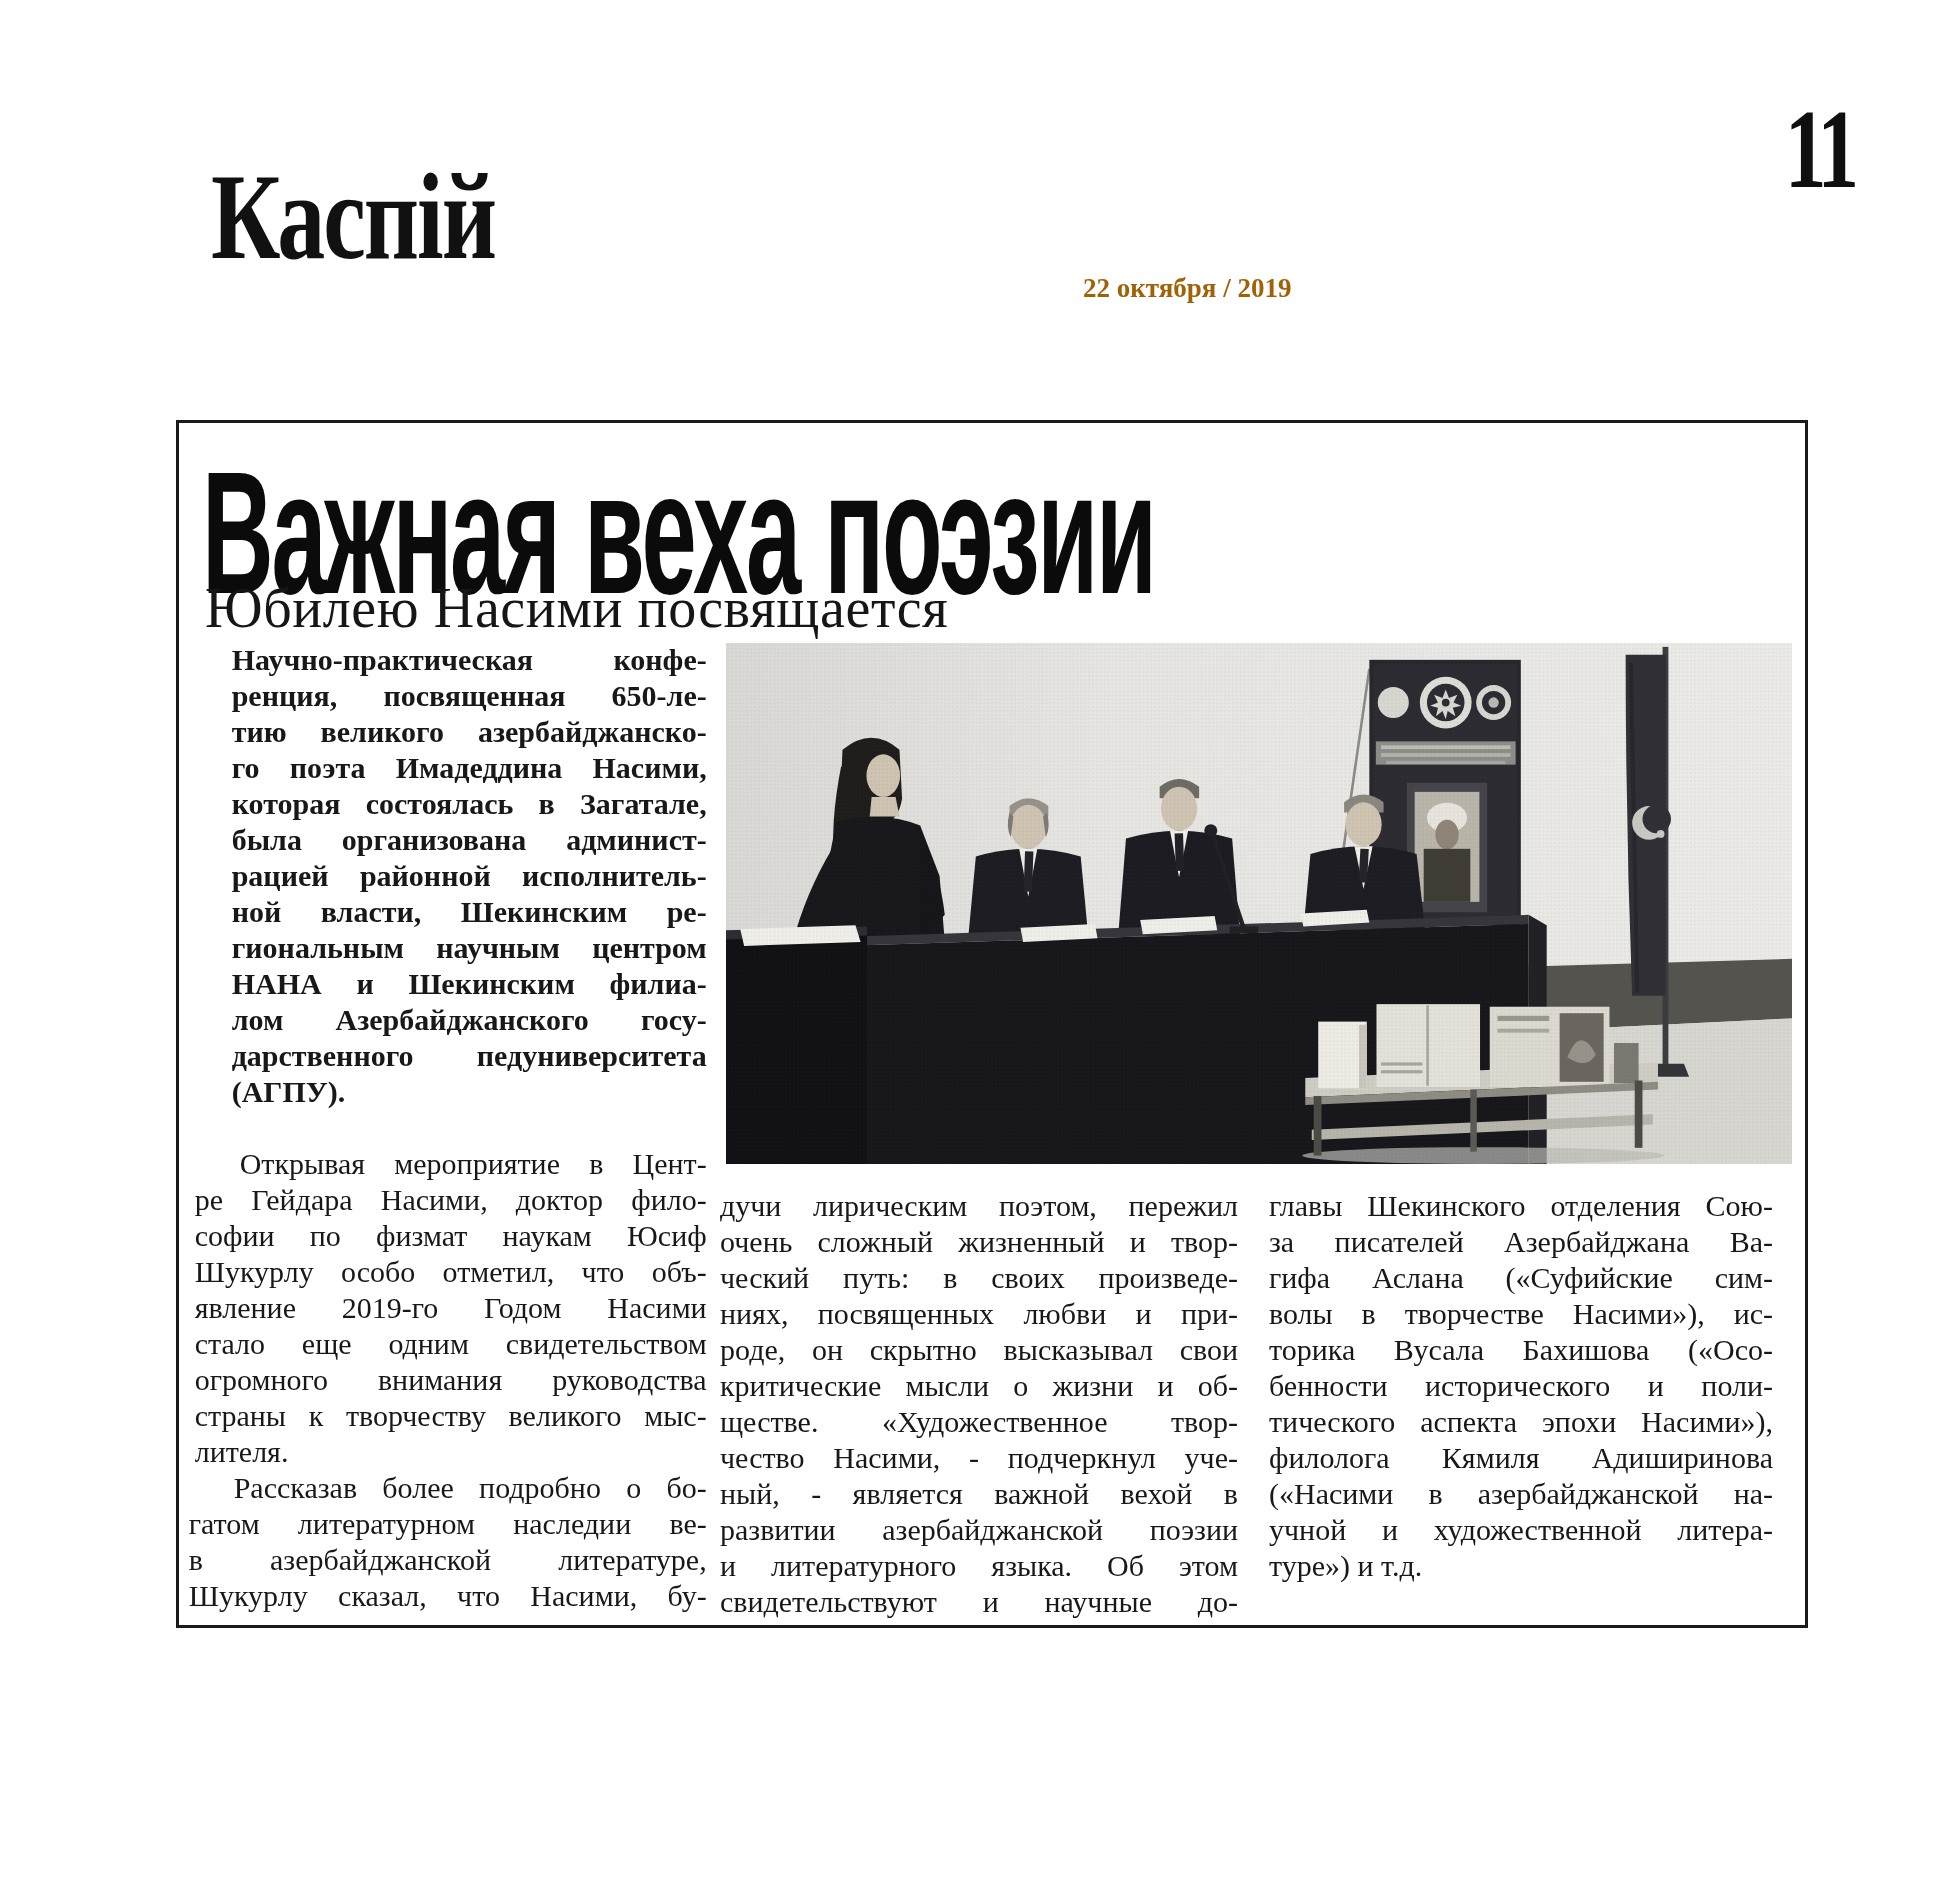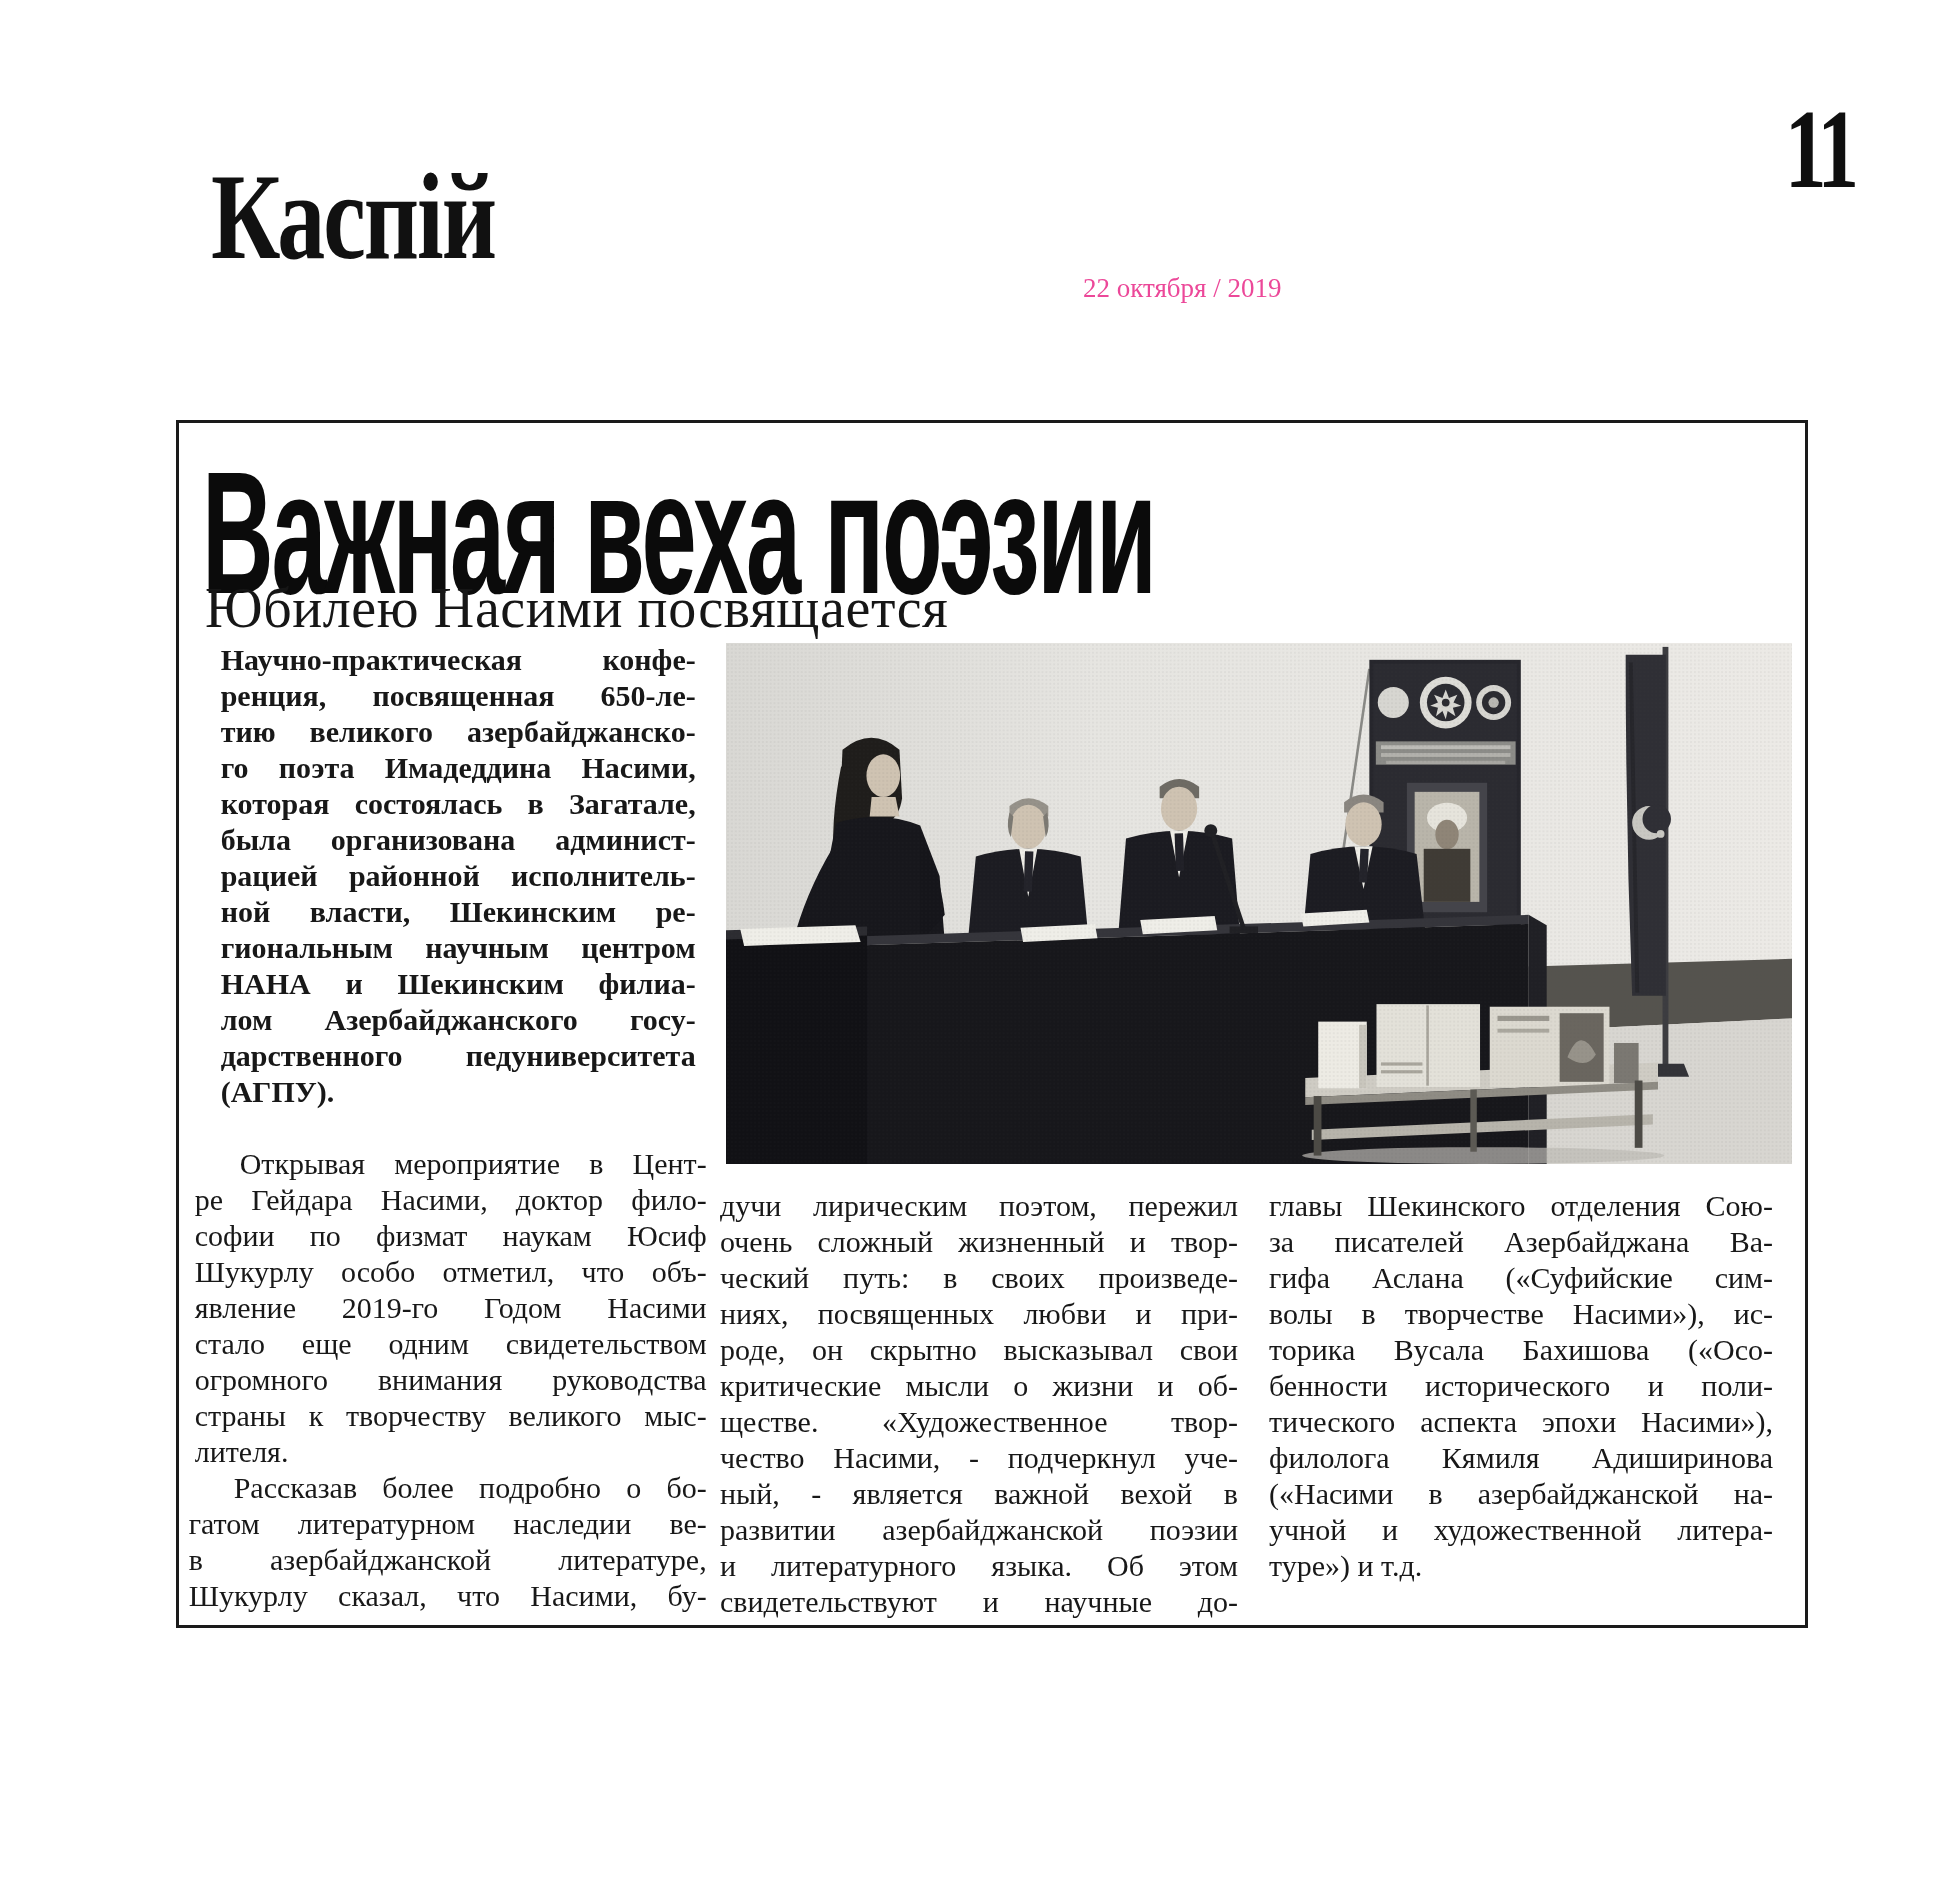--- a/index.html
+++ b/index.html
@@ -14,22 +14,22 @@
     left:211px;top:155px;font-size:123px;font-weight:bold;line-height:1;
     letter-spacing:-2.6px;transform:scaleX(0.78);transform-origin:left top;
     color:#111;white-space:nowrap;
   }
   .pagenum{
     left:1771px;top:92px;width:97px;text-align:center;
     font-size:113px;font-weight:bold;line-height:1;letter-spacing:-6.5px;
     transform:scaleX(0.74);transform-origin:center top;color:#0f0f0f;
   }
   .dateline{
-    left:1083px;top:272px;font-size:27px;font-weight:normal;line-height:1.2;
-    letter-spacing:0px;color:#ec4899;white-space:nowrap;
+    left:1083px;top:272px;font-size:27px;font-weight:bold;line-height:1.2;
+    letter-spacing:0px;color:#a16207;white-space:nowrap;
   }
 
   
   .article-box{
     left:176px;top:420px;width:1632px;height:1208px;
     border:3.2px solid #1a1a1a;box-sizing:border-box;overflow:hidden;
     background:#ffffff;
   }
   .headline{
     position:absolute;left:23px;top:23px;
@@ -47,21 +47,21 @@
   .photo-wrap svg{width:100%;height:100%;display:block;}
 
   
   .col{position:absolute;font-size:30px;line-height:36px;color:#181818;}
   .col1{left:9.7px;top:219px;width:518px;}
   .col2{left:541px;top:765px;width:518px;}
   .col3{left:1090px;top:765px;width:504px;}
   .para > div{text-align:justify;text-align-last:justify;}
   .para.flush-last > div:last-child{text-align-last:left;}
   .para.indent-first > div:first-child{text-indent:45px;}
-  .lead{margin-left:32px;width:475px;font-weight:bold;}
+  .lead{margin-left:43px;width:475px;font-weight:bold;}
   .gap{margin-top:36px;margin-left:6px;}
   .byline{
     position:absolute;left:1090px;top:1197px;width:504px;text-align:right;
     font-weight:bold;font-size:32px;line-height:36px;color:#a16207;
   }
 </style>
 </head>
 <body>
 
 <div class="abs masthead">Каспій</div>

